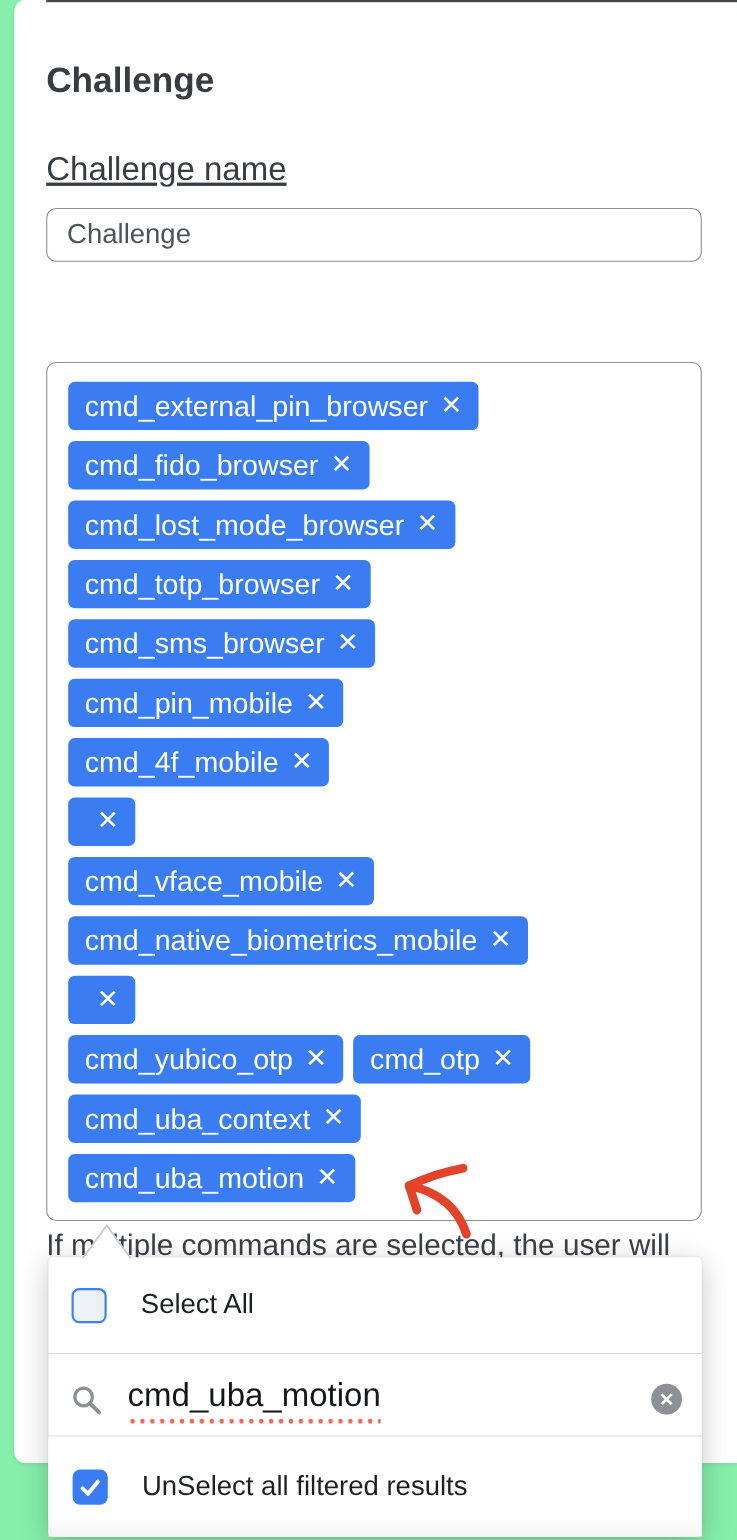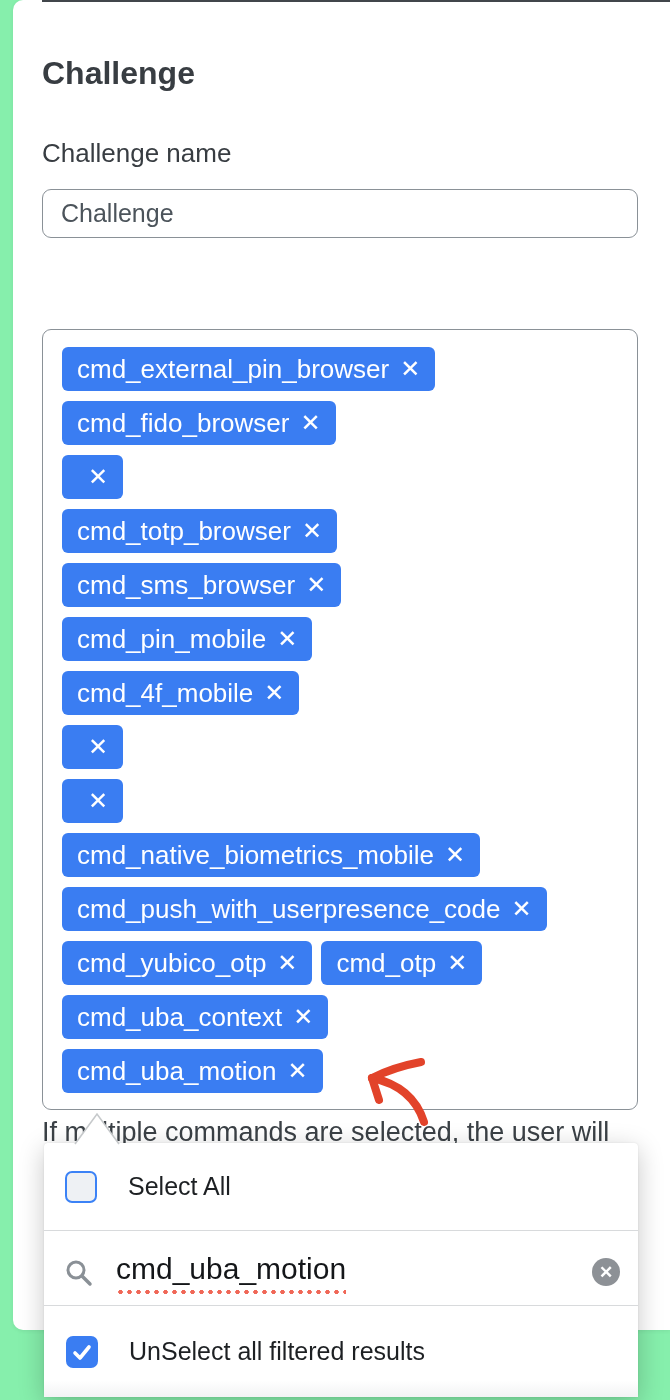--- a/index.html
+++ b/index.html
@@ -10,21 +10,21 @@
   }
   .card{
     position:absolute;left:13px;top:0;width:657px;height:1330px;
     background:#ffffff;border-radius:10px 0 0 10px;
     box-shadow:0 1px 4px rgba(0,0,0,.07);
   }
   .topline{position:absolute;left:42px;top:0;width:628px;height:2px;background:#41464b;}
   .page-title{
     position:absolute;left:42px;top:34px;font-size:32px;font-weight:700;color:#383d42;
   }
-  .field-label{position:absolute;left:42px;font-size:26px;color:#383d42;}
+  .field-label{position:absolute;left:42px;font-size:30px;color:#383d42;text-decoration:underline;}
   .lbl-name{top:138px;}
   .lbl-commands{top:279px;}
   .text-input{
     position:absolute;left:42px;top:189px;width:596px;height:49px;box-sizing:border-box;
     border:1.6px solid #8a9197;border-radius:9px;background:#fff;
     font-family:"Liberation Sans",sans-serif;font-size:25px;color:#4c545b;
     padding:0 0 0 18px;outline:none;
   }
   .commands-box{
     position:absolute;left:42px;top:329px;width:596px;height:781px;box-sizing:border-box;
@@ -95,20 +95,21 @@
         </span>
       </div>
       <div class="chip-row">
         <span class="chip">
           <span>cmd_fido_browser</span>
           <span class="chip-x">✕</span>
         </span>
       </div>
       <div class="chip-row">
         <span class="chip">
+          <span>cmd_lost_mode_browser</span>
           <span class="chip-x">✕</span>
         </span>
       </div>
       <div class="chip-row">
         <span class="chip">
           <span>cmd_totp_browser</span>
           <span class="chip-x">✕</span>
         </span>
       </div>
       <div class="chip-row">
@@ -129,32 +130,32 @@
           <span class="chip-x">✕</span>
         </span>
       </div>
       <div class="chip-row">
         <span class="chip">
           <span class="chip-x">✕</span>
         </span>
       </div>
       <div class="chip-row">
         <span class="chip">
+          <span>cmd_vface_mobile</span>
           <span class="chip-x">✕</span>
         </span>
       </div>
       <div class="chip-row">
         <span class="chip">
           <span>cmd_native_biometrics_mobile</span>
           <span class="chip-x">✕</span>
         </span>
       </div>
       <div class="chip-row">
         <span class="chip">
-          <span>cmd_push_with_userpresence_code</span>
           <span class="chip-x">✕</span>
         </span>
       </div>
       <div class="chip-row">
         <span class="chip">
           <span>cmd_yubico_otp</span>
           <span class="chip-x">✕</span>
         </span>
         <span class="chip">
           <span>cmd_otp</span>

